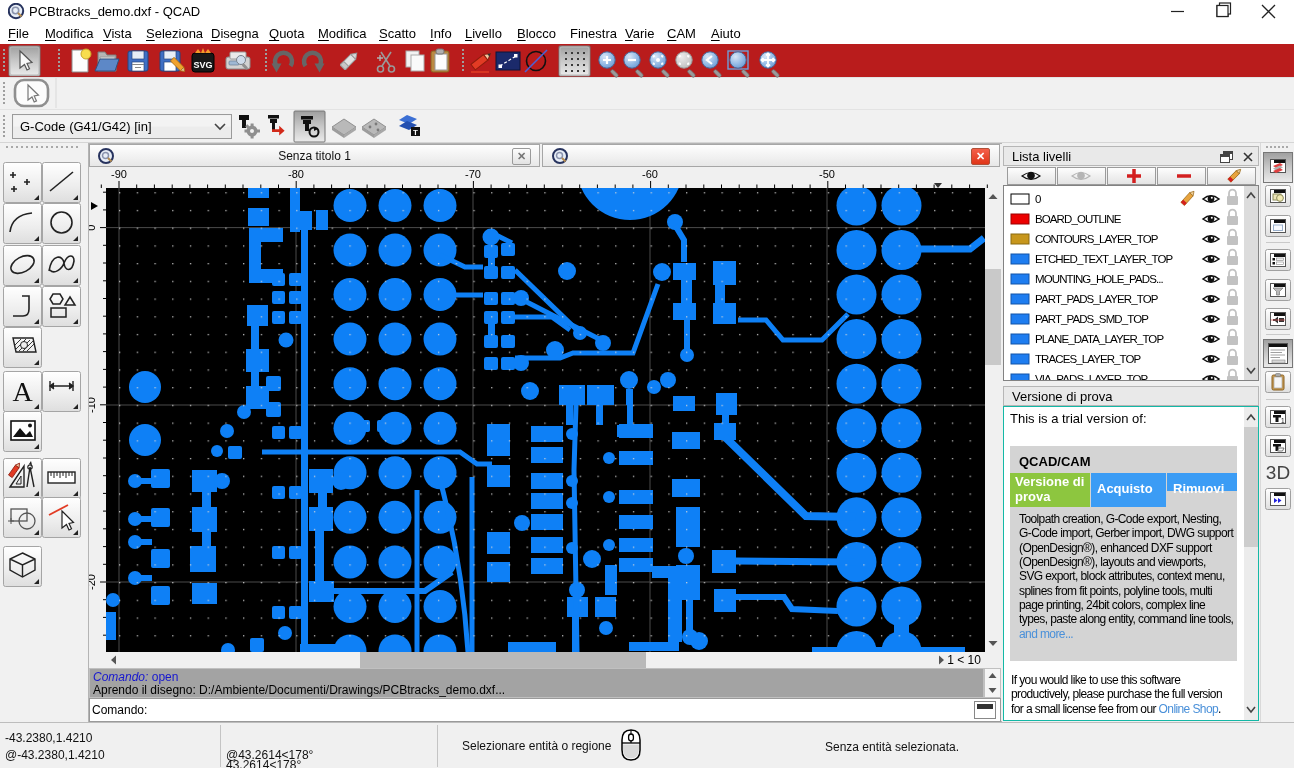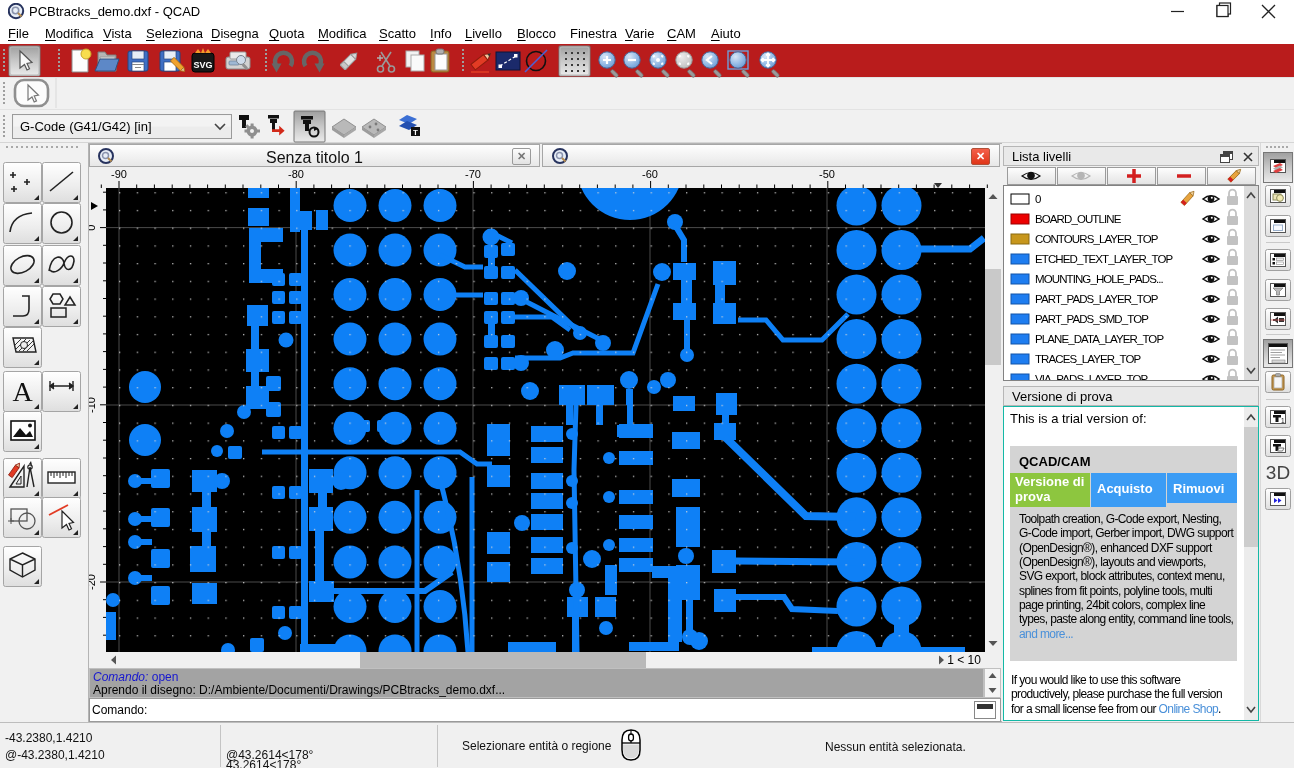--- a/index.html
+++ b/index.html
@@ -10,21 +10,21 @@
 #title-text { left:29px; top:4px; font-size:13px; }
 #menubar { left:0; top:23px; width:1294px; height:21px; background:#ffffff; }
 .menu-item { position:absolute; top:3px; font-size:13px; }
 .menu-item u { text-decoration:underline; text-underline-offset:2px; }
 #tb1 { left:0; top:44px; width:1294px; height:34px; background:#b91c1c; border-bottom:1px solid #e3e3e3;}
 #tb2 { left:0; top:78px; width:1294px; height:32px; background:#f1f1f1; border-bottom:1px solid #e3e3e3;}
 #tb3 { left:0; top:110px; width:1294px; height:33px; background:#f1f1f1; border-bottom:1px solid #d5d5d5;}
 #leftpanel { left:0; top:143px; width:88px; height:577px; background:#f1f1f1; }
 #mdi { left:88px; top:143px; width:914px; height:579px; background:#f0f0f0; border:1px solid #b4b4b4; border-right:none;}
 .mdihead { position:absolute; top:1px; height:23px; background:linear-gradient(#fefefe,#e7e7e7); border:1px solid #a6a6a6; }
-.mdititle { position:absolute; top:4px; width:100%; text-align:center; font-size:16px; color:#111; }
+.mdititle { position:absolute; top:4px; width:100%; text-align:center; font-size:12px; color:#111; }
 #hruler { left:89px; top:167px; width:911px; height:21px; background:#f0f0f0; }
 #vruler { left:89px; top:188px; width:17px; height:464px; background:#f0f0f0; }
 #canvas { left:106px; top:188px; width:879px; height:464px; background:#000; }
 #vscroll { left:985px; top:188px; width:16px; height:464px; background:#e9e9e9; }
 #hscroll { left:89px; top:652px; width:896px; height:16px; background:#e9e9e9; }
 #cmdhist { left:89px; top:668px; width:895px; height:30px; background:#a3a3a3; border:1px solid #c0c0c0; }
 #cmdhsb { left:984px; top:668px; width:17px; height:30px; background:#f5f5f5; border:1px solid #c0c0c0;}
 #cmdline { left:89px; top:698px; width:912px; height:24px; background:#ffffff; border:1px solid #9a9a9a; }
 #rightpanel { left:1002px; top:143px; width:258px; height:579px; background:#f0f0f0; }
 .paneltitle { position:absolute; left:1px; height:20px; background:#e9e9e9; border:1px solid #b6b6b6; width:256px; font-size:13px; padding:2px 0 0 8px;}
@@ -1093,21 +1093,21 @@
     </svg>
   </div>
 
   <div class="paneltitle" style="top:243px;">Versione di prova</div>
   <div class="abs" style="left:1px;top:263px;width:256px;height:315px;background:#fff;border:1px solid #14b8a6;overflow:hidden;font-size:13px;">
     <div class="abs" style="left:6px;top:4px;">This is a trial version of:</div>
     <div class="abs" style="left:6px;top:39px;width:227px;height:215px;background:#d4d4d4;">
       <div class="abs" style="left:9px;top:8px;font-weight:bold;font-size:13px;">QCAD/CAM</div>
       <div class="abs" style="left:0px;top:27px;width:80px;height:34px;background:#8dc63f;color:#fff;font-weight:bold;padding:1px 0 0 5px;line-height:15px;">Versione di prova</div>
       <div class="abs" style="left:81px;top:27px;width:75px;height:34px;background:#3b9cf5;color:#fff;font-weight:bold;padding:8px 0 0 6px;">Acquisto</div>
-      <div class="abs" style="left:157px;top:27px;width:70px;height:30px;background:#3b9cf5;color:#fff;font-weight:bold;padding:8px 0 0 6px;">Rimuovi</div>
+      <div class="abs" style="left:157px;top:27px;width:70px;height:18px;background:#3b9cf5;color:#fff;font-weight:bold;padding:8px 0 0 6px;">Rimuovi</div>
       <div class="abs" style="left:9px;top:66px;width:220px;font-size:12px;line-height:14.35px;color:#000;letter-spacing:-0.6px;white-space:nowrap;">Toolpath creation, G-Code export, Nesting,<br>G-Code import, Gerber import, DWG support<br>(OpenDesign®), enhanced DXF support<br>(OpenDesign®), layouts and viewports,<br>SVG export, block attributes, context menu,<br>splines from fit points, polyline tools, multi<br>page printing, 24bit colors, complex line<br>types, paste along entity, command line tools,<br><span style="color:#4a90d9">and more...</span></div>
     </div>
     <div class="abs" style="left:7px;top:266px;width:240px;line-height:14.35px;font-size:12px;letter-spacing:-0.6px;white-space:nowrap;">If you would like to use this software<br>productively, please purchase the full version<br>for a small license fee from our <span style="color:#4a90d9">Online Shop</span>.</div>
     <svg class="abs" style="left:240px;top:0" width="14" height="313" viewBox="0 0 14 313">
       <rect width="14" height="313" fill="#ececec"></rect>
       <rect x="0" y="20" width="14" height="120" fill="#cdcdcd"></rect>
       <path d="M3,13 L7,8 L11,13" fill="none" stroke="#444" stroke-width="1.6"></path>
       <path d="M3,300 L7,305 L11,300" fill="none" stroke="#444" stroke-width="1.6"></path>
     </svg>
   </div>
@@ -1260,14 +1260,14 @@
   <div class="st" style="left:226px;top:25px;">@43.2614&lt;178°</div>
   <div class="abs" style="left:437px;top:2px;width:1px;height:42px;background:#c4c4c4"></div>
   <div class="st" style="left:462px;top:16px;">Selezionare entità o regione</div>
   <svg class="abs" style="left:618px;top:4px" width="26" height="36" viewBox="0 0 26 36">
     <path d="M4,13 Q4,3 13,3 Q22,3 22,13 L22,23 Q22,33 13,33 Q4,33 4,23 Z" fill="#fff" stroke="#000" stroke-width="1.5"></path>
     <path d="M4,16 L22,16" stroke="#000" stroke-width="1.3"></path>
     <path d="M13,3 L13,16" stroke="#000" stroke-width="1.1"></path>
     <rect x="10.6" y="7" width="4.8" height="7" rx="2.4" fill="#fff" stroke="#000" stroke-width="1.3"></rect>
     <path d="M5,17.5 L21,17.5 L21,22 Q21,31 13,31.5 Q5,31 5,22 Z" fill="#d9d9d9"></path>
   </svg>
-  <div class="st" style="left:825px;top:17px;">Nessun entità selezionata.</div>
+  <div class="st" style="left:825px;top:17px;">Senza entità selezionata.</div>
 </div>
 
 </body></html>

